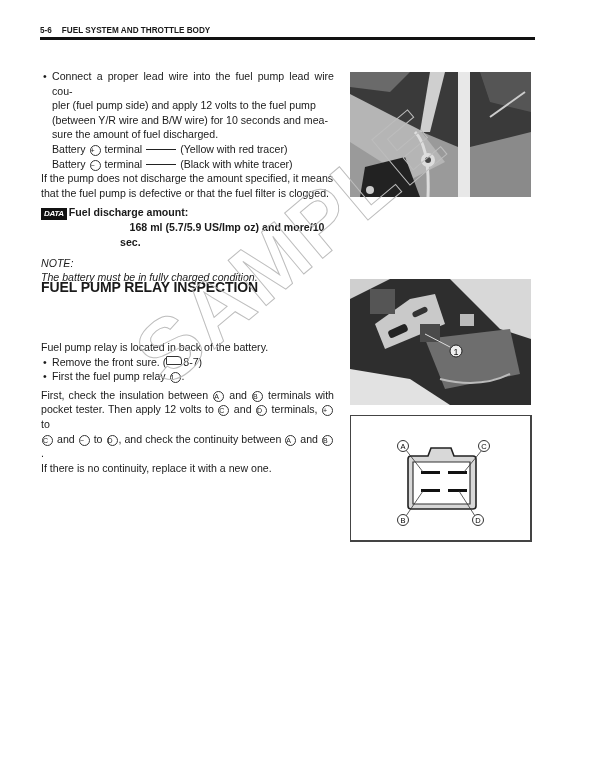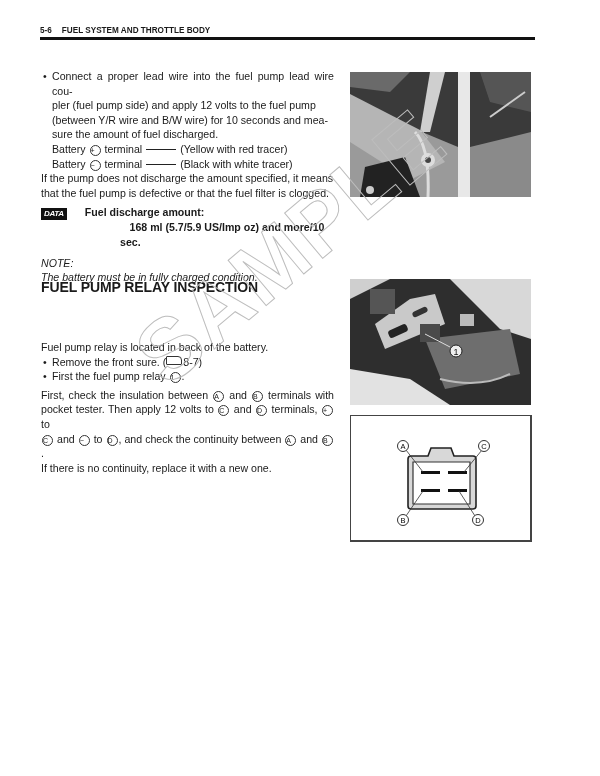--- a/index.html
+++ b/index.html
@@ -23,21 +23,21 @@
   .just { text-align: justify; text-align-last: left; }
   .bullet { position: relative; padding-left: 11px; }
   .bullet::before { content: "•"; position: absolute; left: 2px; top: 0; }
   .circ {
     display: inline-block; width: 9px; height: 9px; border: 1px solid #333; border-radius: 50%;
     font-size: 7px; line-height: 9px; text-align: center; vertical-align: 0px; margin: 0 1px;
   }
   .dash { display: inline-block; width: 30px; height: 1px; background: #222; vertical-align: 3px; margin: 0 4px; }
   .data-icon {
     display: inline-block; background: #111; color: #fff; font-weight: bold; font-size: 8px;
-    line-height: 10px; padding: 0 2px; margin-right: 18px; border: 1px solid #111;
+    line-height: 10px; padding: 0 2px; margin-right: 2px; border: 1px solid #111;
     font-style: italic; letter-spacing: -0.3px;
   }
   .bold { font-weight: bold; }
   .ital { font-style: italic; }
   h2.section {
     position: absolute; left: 41px; top: 279px; margin: 0; font-size: 14px; font-weight: bold;
     letter-spacing: -0.1px; white-space: nowrap;
   }
   .photo {
     position: absolute; left: 350px; width: 181px; background: #555; overflow: hidden;

